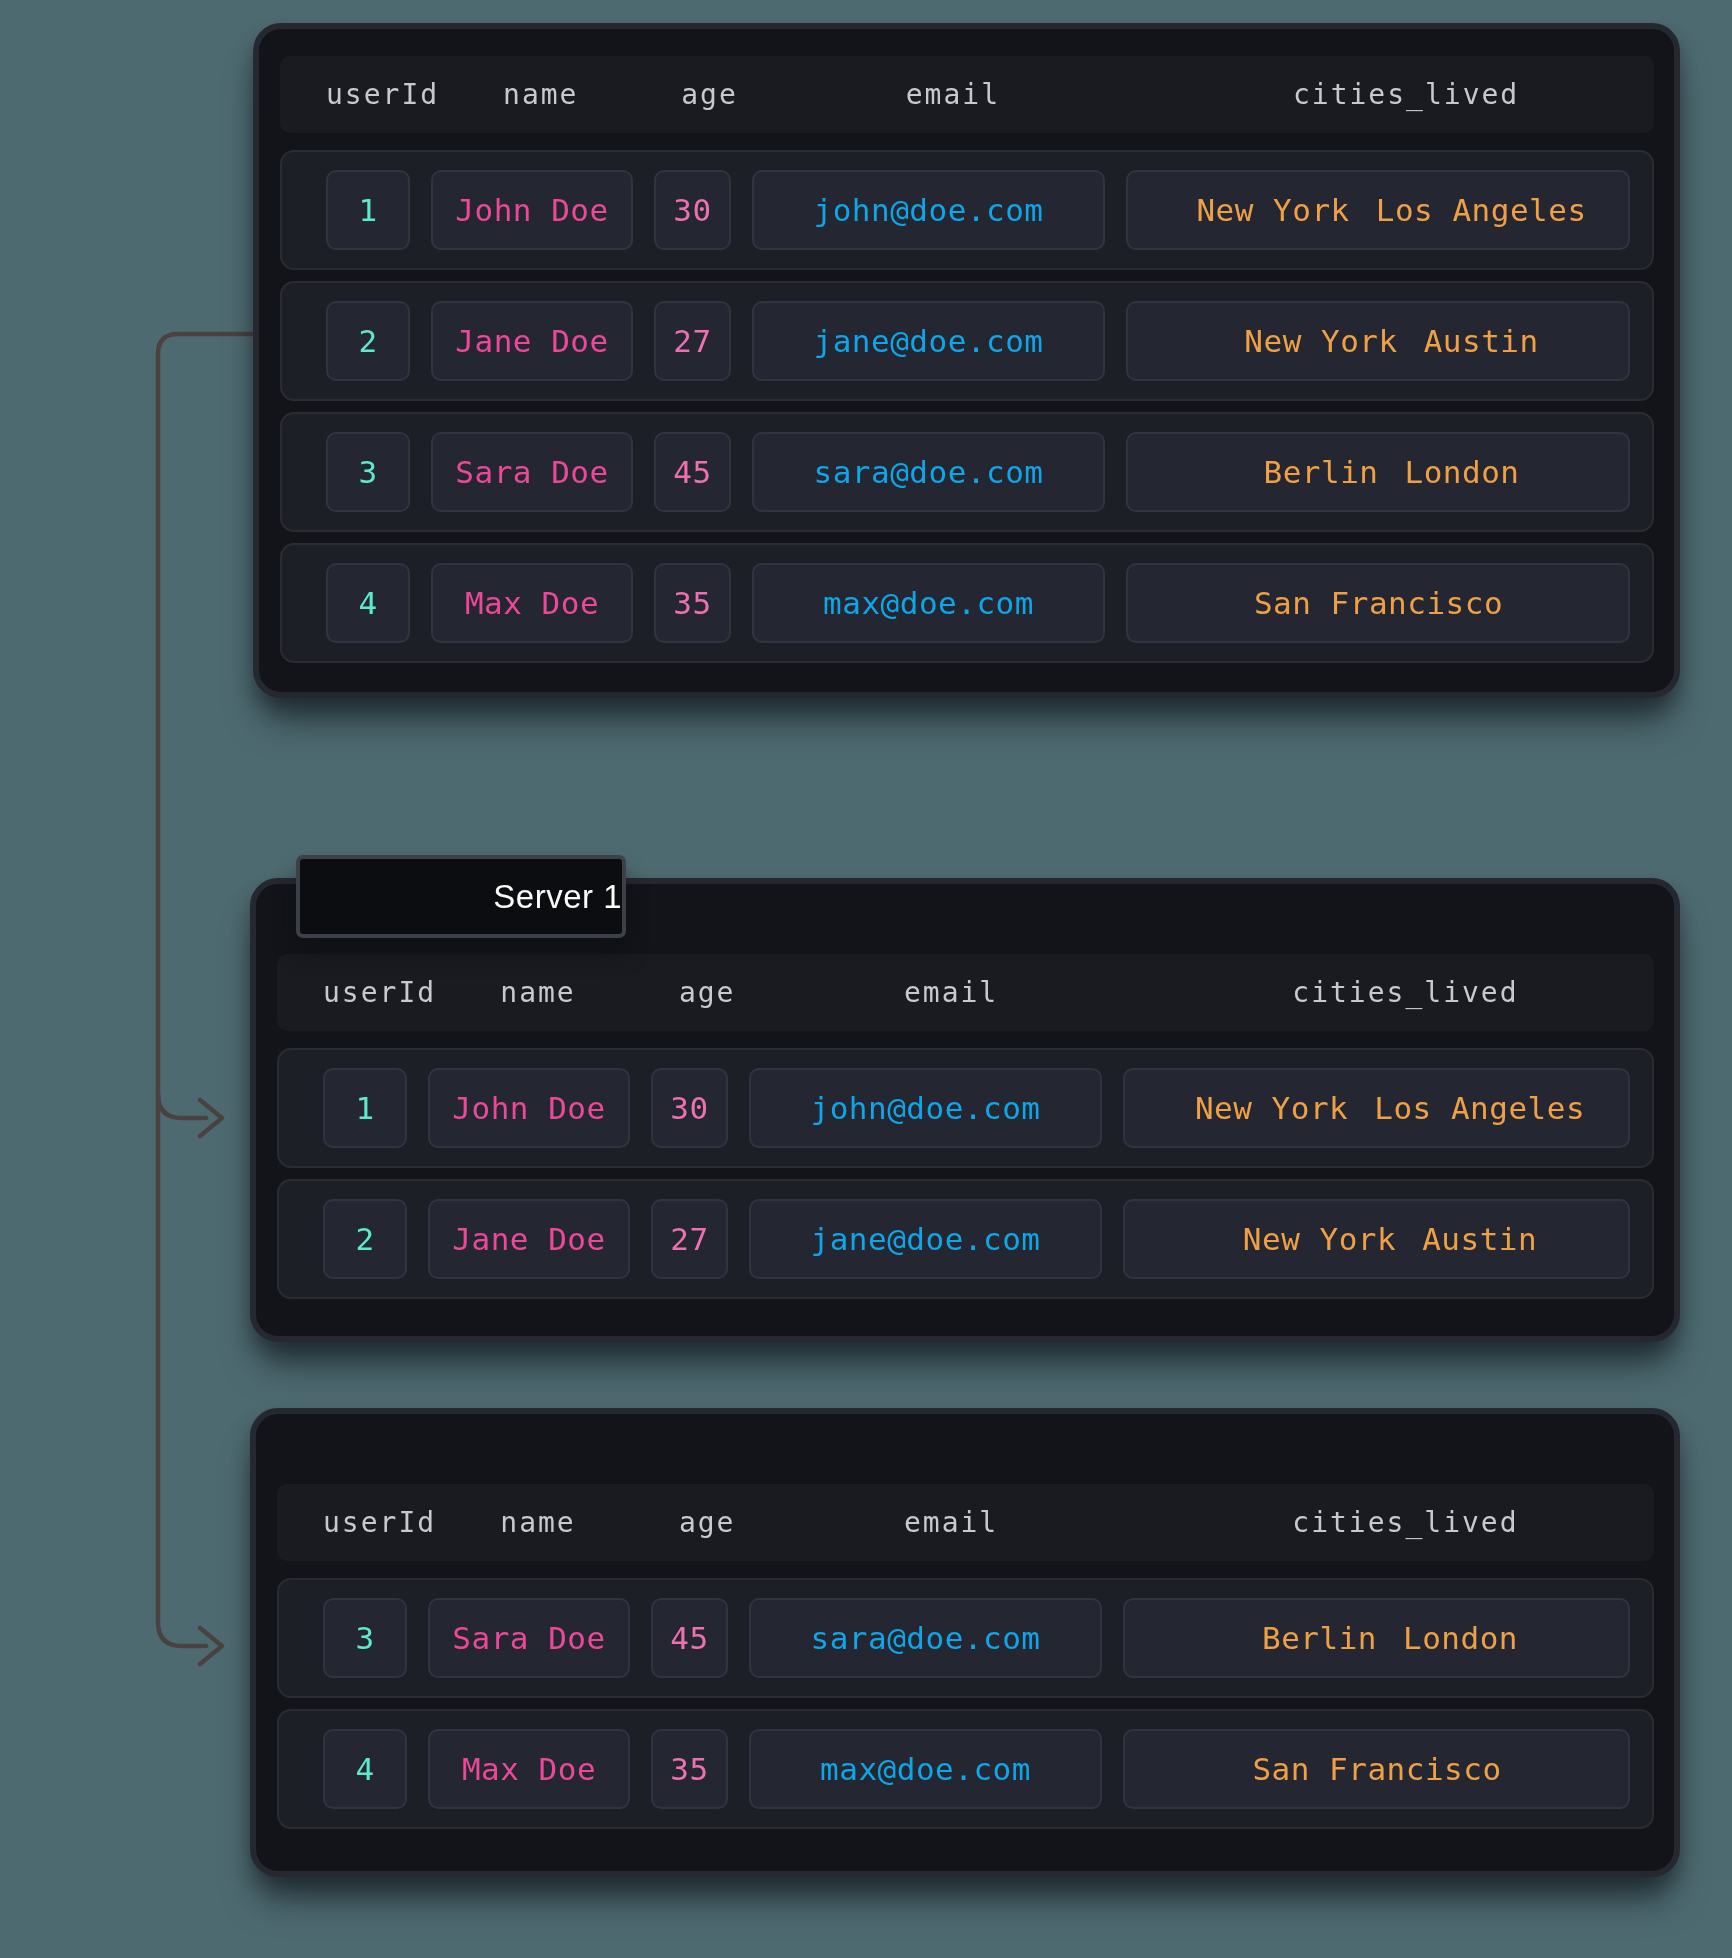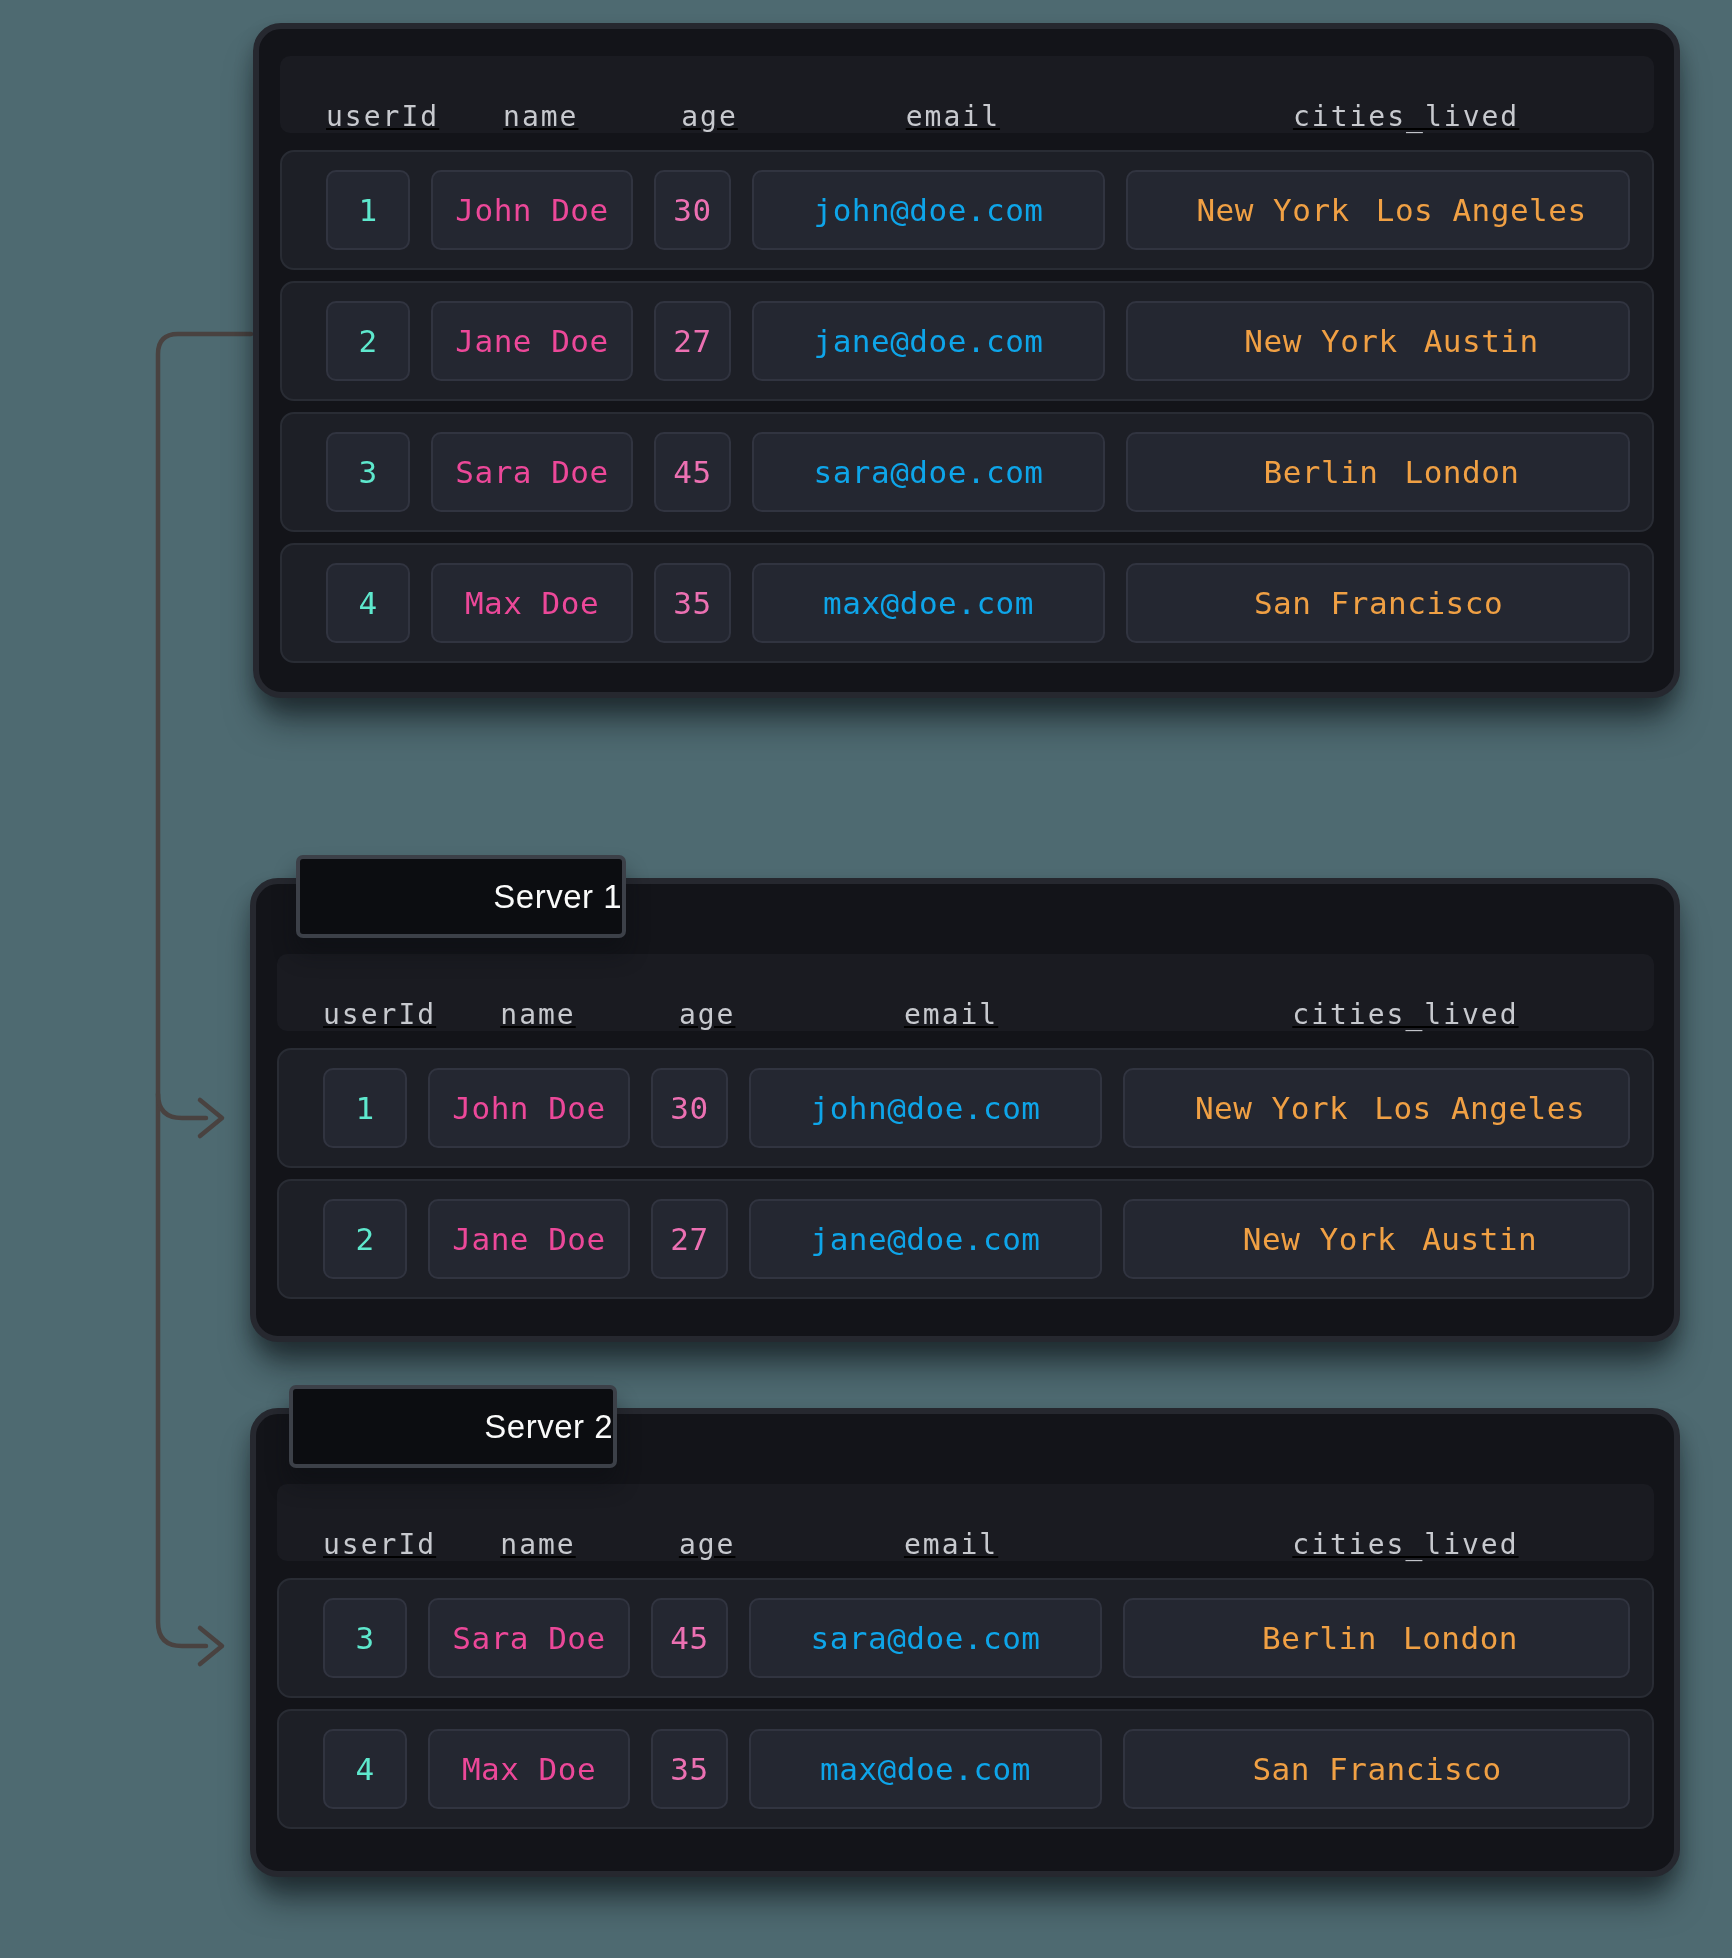--- a/index.html
+++ b/index.html
@@ -42,24 +42,23 @@
     font-family: "Liberation Sans", sans-serif;
     font-size: 33px; font-weight: 500; color: #fafafa; letter-spacing: 0.5px;
   }
   .pos-tab1 { left: 296px; top: 855px;  width: 330px; }
   .pos-tab2 { left: 289px; top: 1385px; width: 328px; }
 
   .thead {
     height: 77px;
     background: #1a1b21;
     border-radius: 10px;
-    display: flex; align-items: flex-end;
+    display: flex; align-items: center;
     padding-left: 46px; gap: 31px;
     margin-bottom: 17px;
-    text-decoration: underline;
   }
   .thead span {
     color: #c7c9ce; font-size: 28px; letter-spacing: 2px;
     text-align: center; white-space: nowrap;
   }
   .h-id { width: 84px; } .h-name { width: 202px; } .h-age { width: 77px; }
   .h-email { width: 353px; } .h-cities { width: 502px; }
 
   .rowgroup {
     height: 120px;
@@ -184,23 +183,20 @@
       <div class="cell c-name">Jane Doe</div>
       <div class="cell c-age">27</div>
       <div class="cell c-email">jane@doe.com</div>
       <div class="cell c-cities">
         <span>New York</span>
         <span>Austin</span>
       </div>
     </div>
   </section>
 
-  <div class="tab pos-tab2">
-    <span>Server 2</span>
-  </div>
 
   <section class="wrapper srv pos-s2">
     <div class="thead">
       <span class="h-id">userId</span>
       <span class="h-name">name</span>
       <span class="h-age">age</span>
       <span class="h-email">email</span>
       <span class="h-cities">cities_lived</span>
     </div>
 

